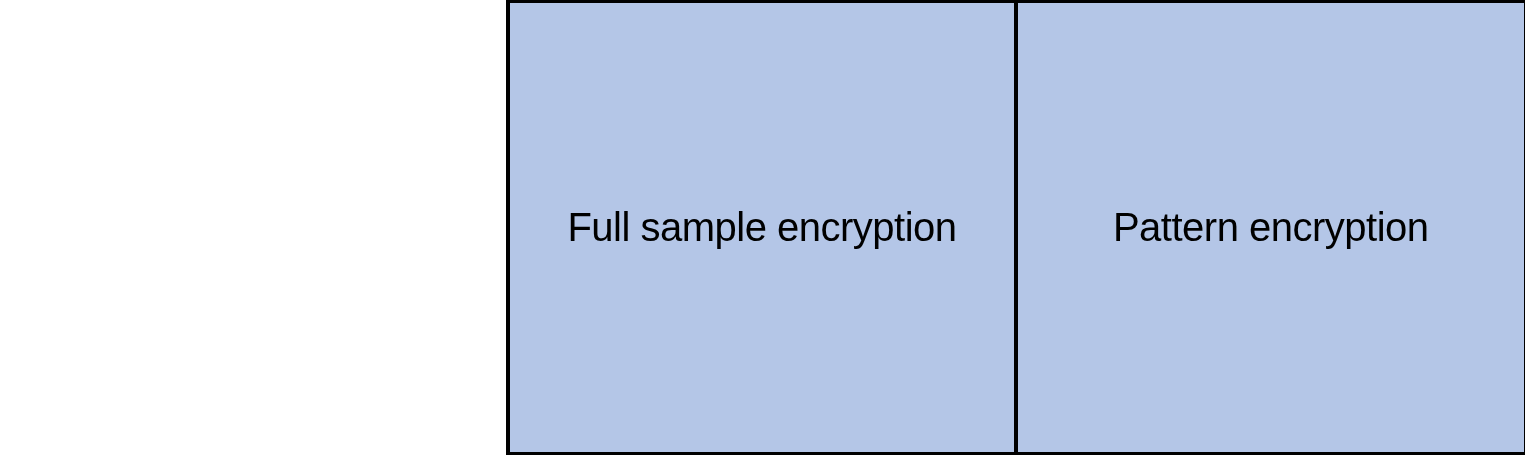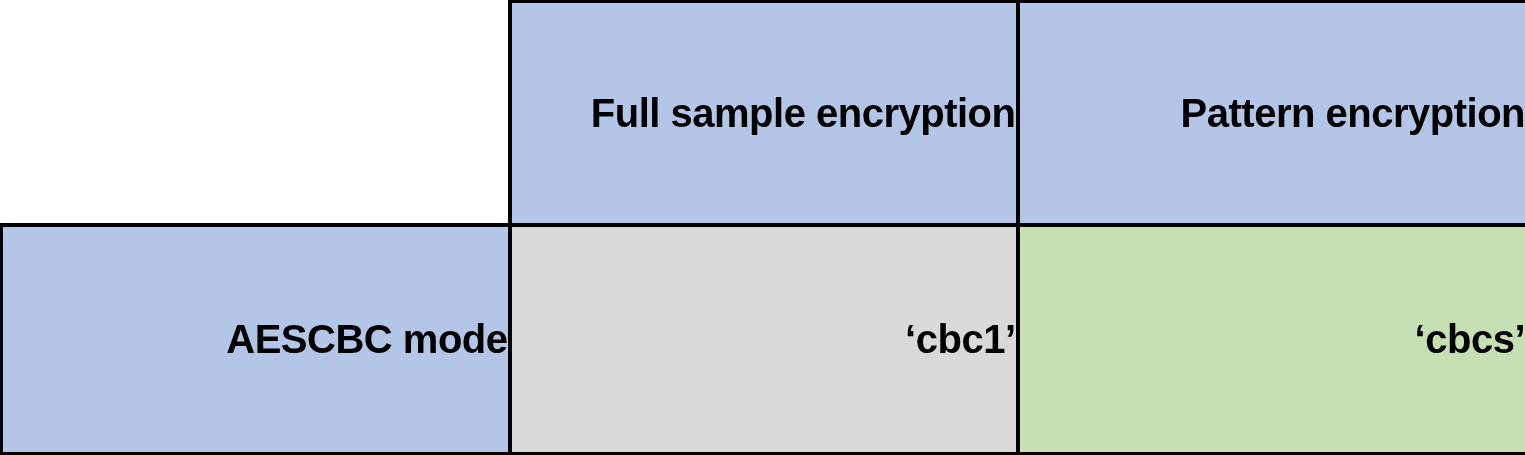--- a/index.html
+++ b/index.html
@@ -14,24 +14,24 @@
     font-family: "Liberation Sans", sans-serif;
   }
   table.enc-table {
     border-collapse: collapse;
     table-layout: fixed;
     width: 1525px;
     height: 455px;
   }
   table.enc-table td, table.enc-table th {
     border: 4px solid var(--border, #000000);
-    text-align: right;
+    text-align: center;
     vertical-align: middle;
     font-size: 40px;
-    font-weight: bold;
+    font-weight: normal;
     color: #000000;
     letter-spacing: -0.5px;
     padding: 0;
   }
   
   table.enc-table tr:first-child > * { border-top-width: 3px; }
   table.enc-table tr:last-child  > * { border-bottom-width: 3px; }
   table.enc-table tr > *:first-child { border-left-width: 3px; }
   table.enc-table tr > *:last-child  { border-right-width: 3px; }
 
@@ -58,19 +58,14 @@
     <col class="c1">
       <col class="c2">
       <col class="c3">
   </colgroup>
   <tbody>
     <tr class="r1">
       <td class="corner-blank"></td>
       <th class="cell-blue">Full sample encryption</th>
       <th class="cell-blue">Pattern encryption</th>
     </tr>
-    <tr class="r3">
-      <th class="cell-blue">AESCBC mode</th>
-      <td data-variant="unsupported">‘cbc1’</td>
-      <td data-variant="supported">‘cbcs’</td>
-    </tr>
   </tbody>
 </table>
 
 </body></html>

